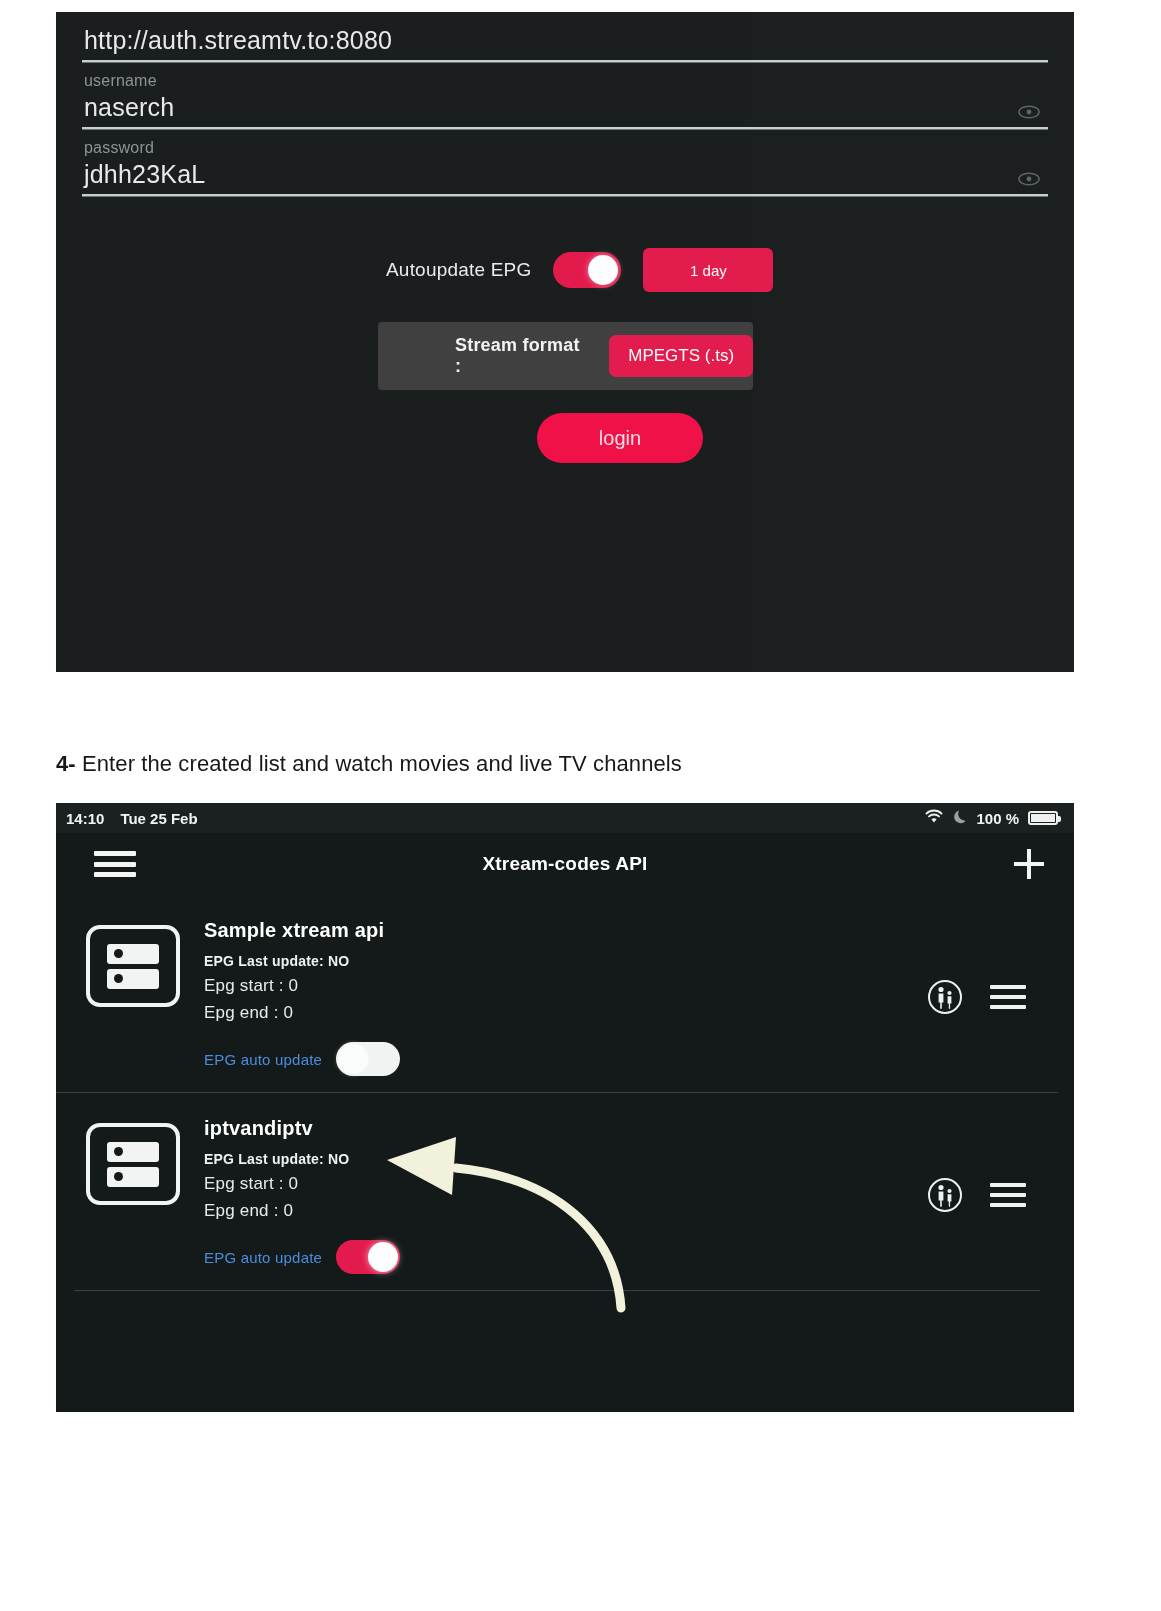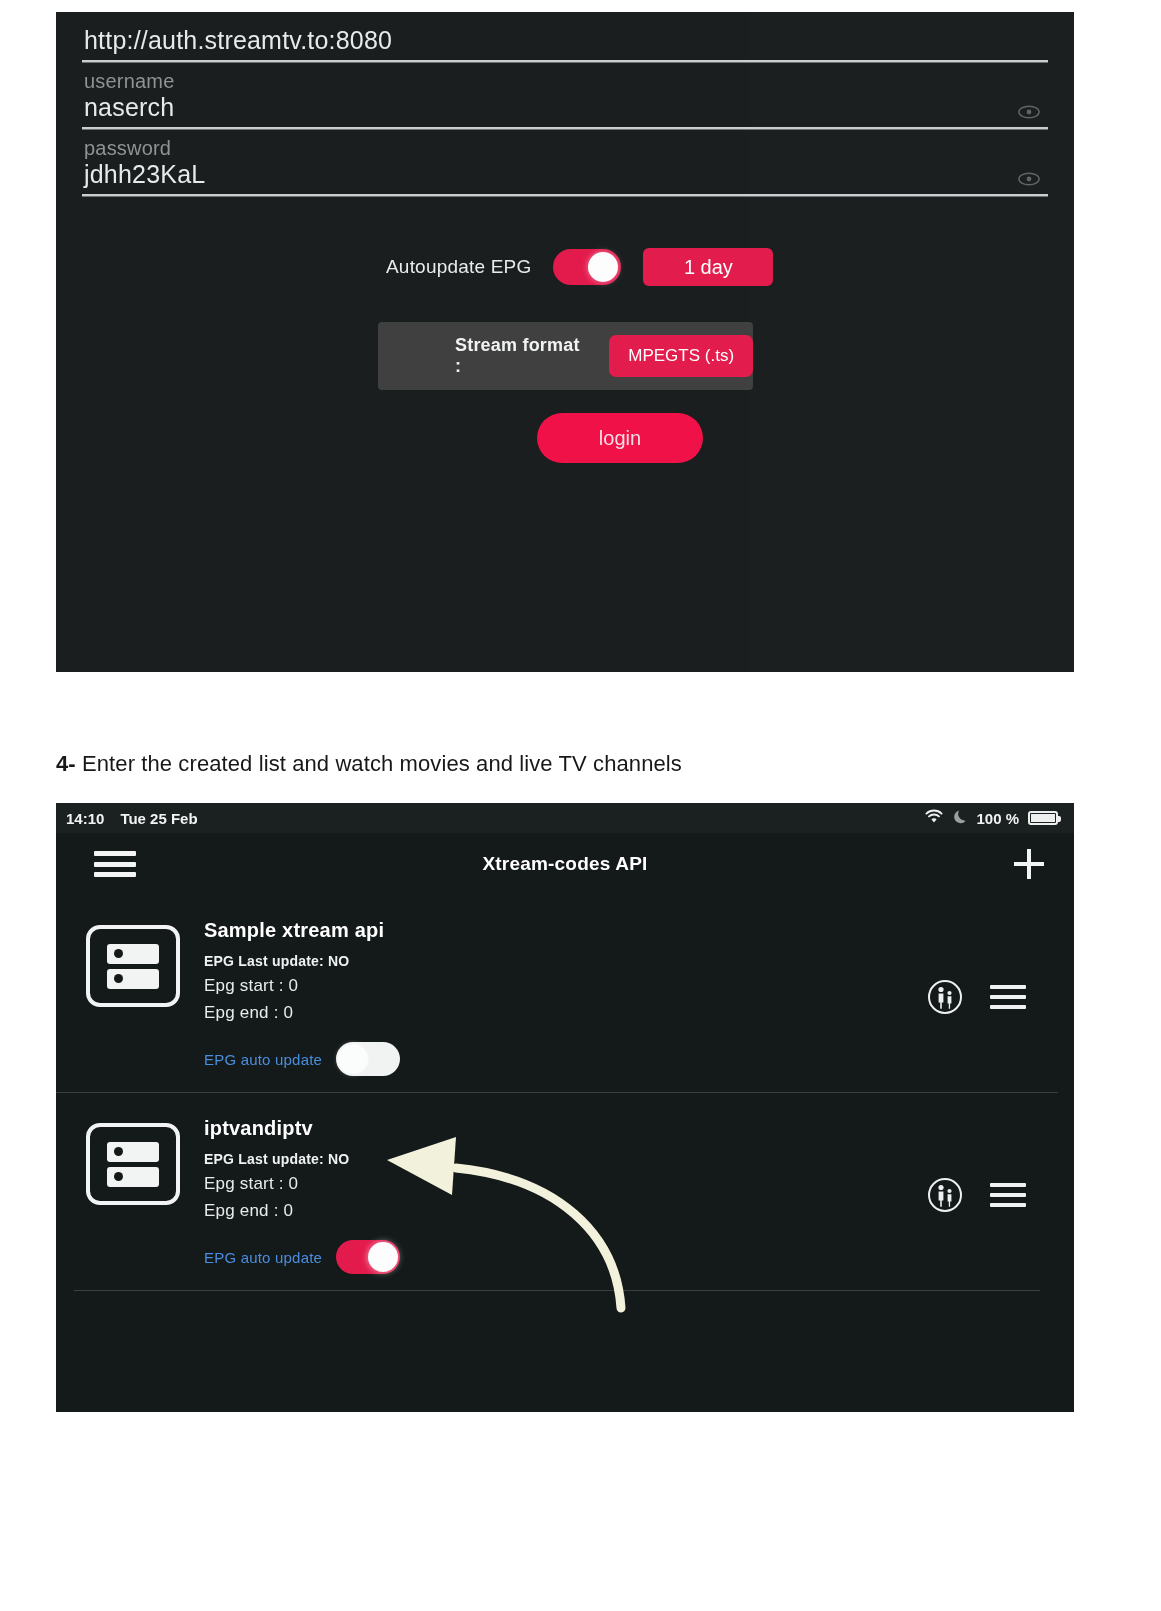--- a/index.html
+++ b/index.html
@@ -20,21 +20,21 @@
   }
   .panel1-inner {
     position: absolute; left: 0; top: 0;
     width: 694px; height: 660px;
     background: #1a1e1f;
   }
   .form-area { position: absolute; left: 26px; top: 0; width: 966px; }
 
   .field { position: relative; }
   .field .f-label {
-    font-size: 20px; color: #8e9395; letter-spacing: .2px;
+    font-size: 16px; color: #8e9395; letter-spacing: .2px;
     line-height: 20px; padding-left: 2px;
   }
   .field .f-value {
     font-size: 25px; color: #e7eaea; line-height: 32px;
     padding-left: 2px; font-weight: 400; letter-spacing: .2px;
   }
   .field .f-rule {
     height: 2px; background: #c9cfd0; margin-top: 4px; width: 100%;
     box-shadow: 0 1px 0 #6d7375;
   }
@@ -58,22 +58,22 @@
   .toggle-on {
     width: 68px; height: 36px; border-radius: 18px;
     background: #e31b4d; position: relative; flex: none;
   }
   .toggle-on .knob {
     position: absolute; right: 3px; top: 3px;
     width: 30px; height: 30px; border-radius: 50%;
     background: #fdfdfd; box-shadow: 0 0 6px rgba(255,255,255,.45);
   }
   .day-btn {
-    width: 130px; height: 38px; border-radius: 6px;
-    background: #e21c4c; color: #fff; font-size: 20px;
+    width: 130px; height: 44px; border-radius: 6px;
+    background: #e21c4c; color: #fff; font-size: 15px;
     display: flex; align-items: center; justify-content: center;
     border: none; cursor: pointer; flex: none;
   }
 
   
   .fmt-card {
     position: absolute; left: 322px; top: 310px;
     width: 375px; height: 68px;
     background: #404040; border-radius: 4px;
     display: flex; align-items: center;

